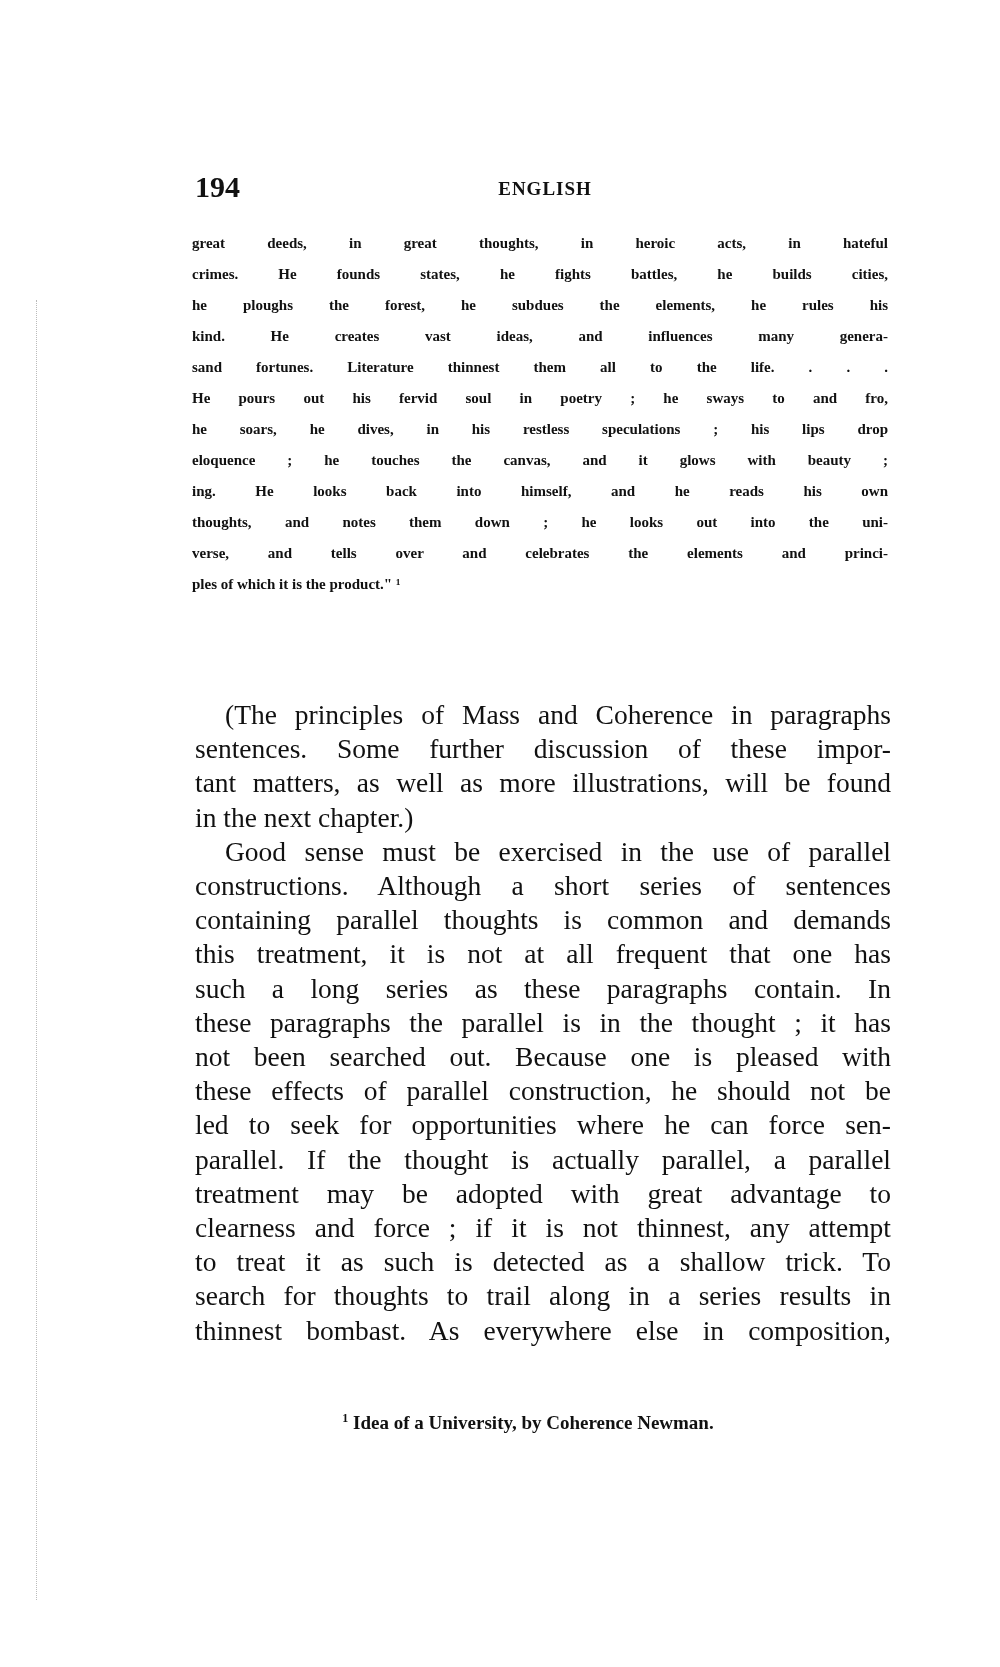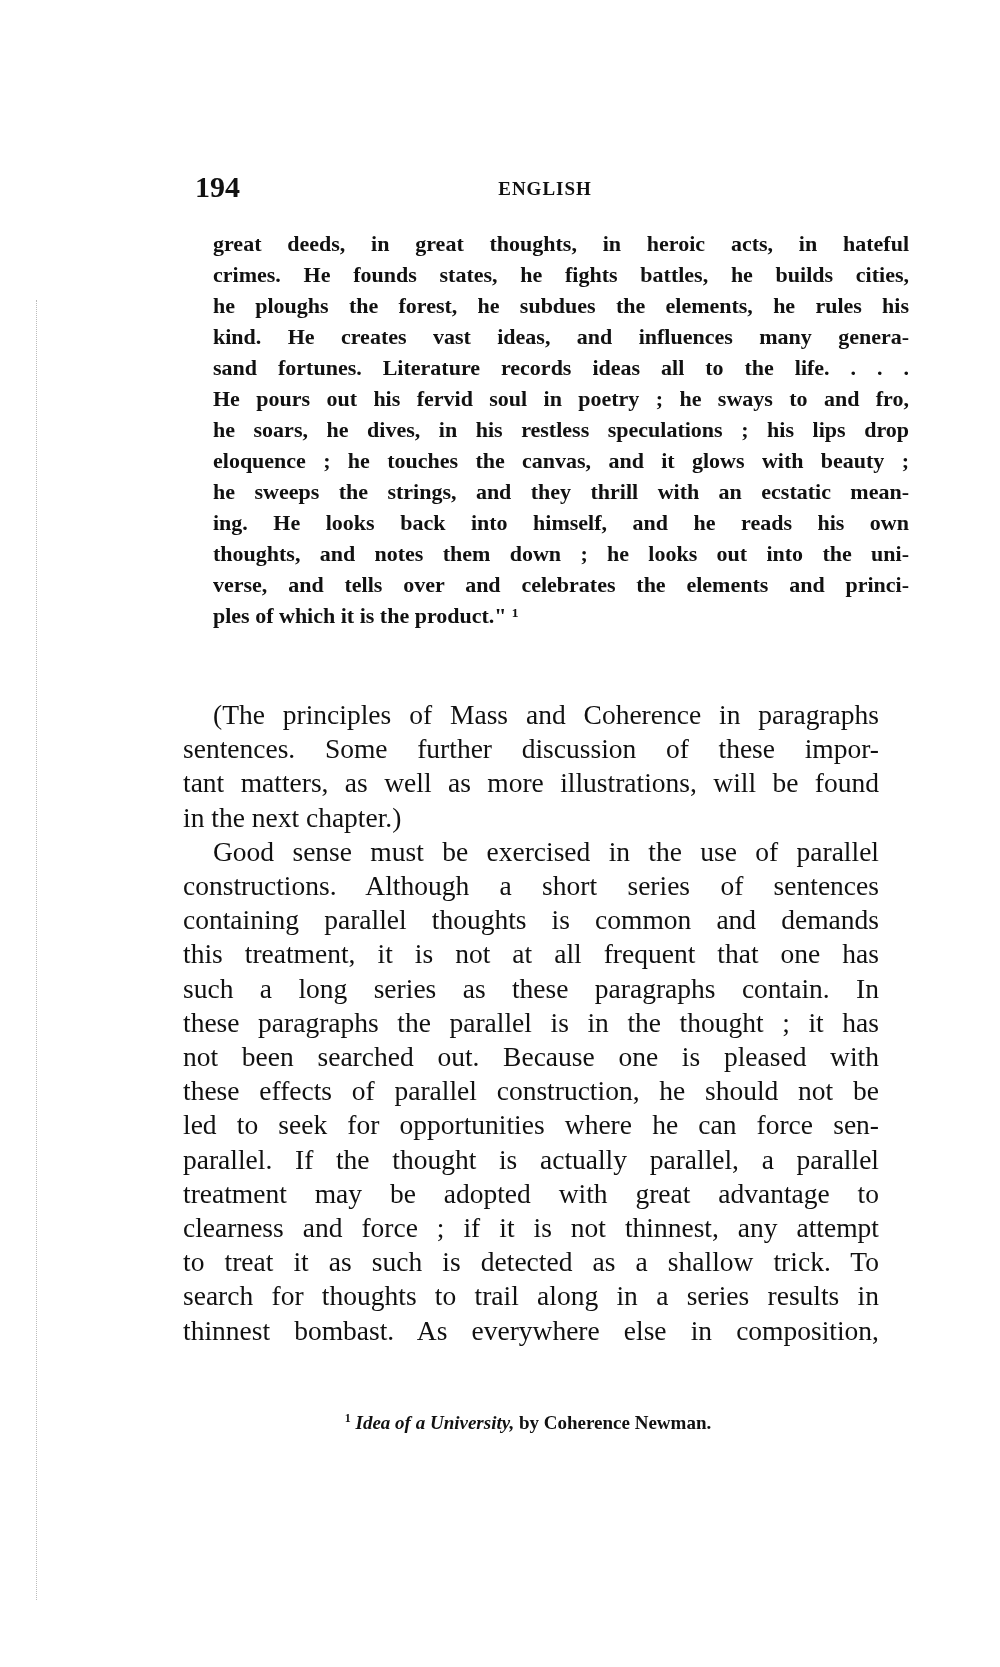--- a/index.html
+++ b/index.html
@@ -3,54 +3,53 @@
 <meta charset="utf-8">
 <style>
   html, body { margin: 0; padding: 0; background: #ffffff; }
   body { width: 1000px; height: 1667px; position: relative; overflow: hidden;
          font-family: "Liberation Serif", "DejaVu Serif", serif; color: #111; }
   .page { position: absolute; left: 0; top: 0; width: 1000px; height: 1522px; margin-left: 28px; }
   .running-head { position: absolute; top: 170px; left: 167px; width: 700px; height: 40px; }
   .page-number { position: absolute; left: 0; top: 0; font-size: 30px; font-weight: bold; }
   .running-title { position: absolute; left: 0; right: 0; text-align: center; top: 8px;
                    font-size: 19px; letter-spacing: 1px; font-weight: bold; }
-  .quote { position: absolute; left: 185px; top: 228px; width: 696px;
-           font-size: 22px; line-height: 31px; text-align: justify; font-weight: bold; }
+  .quote { position: absolute; left: 164px; top: 228px; width: 696px;
+           font-size: 15px; line-height: 31px; text-align: justify; font-weight: bold; }
   .quote .line, .body .line { display: block; text-align: justify; text-align-last: justify; white-space: nowrap; }
   .quote .line.last, .body .line.last { text-align-last: left; }
-  .body { position: absolute; left: 155px; top: 698px; width: 696px;
+  .body { position: absolute; left: 167px; top: 698px; width: 696px;
           font-size: 27.5px; line-height: 34.2px; }
   .footnote { position: absolute; left: 0; width: 1000px; top: 1411px; text-align: center;
               font-size: 19px; font-weight: bold; }
-  .footnote .ital { font-style: italic; }
+  .footnote .ital { }
   .footnote sup { font-size: 12px; vertical-align: super; }
   .margin-dots { position: absolute; left: 8px; top: 300px; width: 2px; height: 1300px;
                  border-left: 1px dotted #bbb; }
 </style>
 </head>
 <body>
 
 <div class="page">
   <div class="margin-dots"></div>
 
   <div class="running-head">
     <span class="page-number">194</span>
     <div class="running-title">ENGLISH</div>
   </div>
 
   <div class="quote">
     <span class="line">great deeds, in great thoughts, in heroic acts, in hateful</span>
     <span class="line">crimes.  He founds states, he fights battles, he builds cities,</span>
     <span class="line">he ploughs the forest, he subdues the elements, he rules his</span>
     <span class="line">kind.  He creates vast ideas, and influences many genera-</span>
-    <span class="line">sand fortunes.  Literature records ideas all to the life. . . .</span>
+    <span class="line">sand fortunes.  Literature thinnest them all to the life. . . .</span>
     <span class="line">He pours out his fervid soul in poetry ; he sways to and fro,</span>
     <span class="line">he soars, he dives, in his restless speculations ; his lips drop</span>
     <span class="line">eloquence ; he touches the canvas, and it glows with beauty ;</span>
-    <span class="line">he sweeps the strings, and they thrill with an ecstatic mean-</span>
     <span class="line">ing.  He looks back into himself, and he reads his own</span>
     <span class="line">thoughts, and notes them down ; he looks out into the uni-</span>
     <span class="line">verse, and tells over and celebrates the elements and princi-</span>
     <span class="line last">ples of which it is the product." ¹</span>
   </div>
 
   <div class="body">
     <div style="text-indent:30px;">
       <span class="line">(The principles of Mass and Coherence in paragraphs</span>
       <span class="line" style="text-indent:0">sentences.  Some further discussion of these impor-</span>

